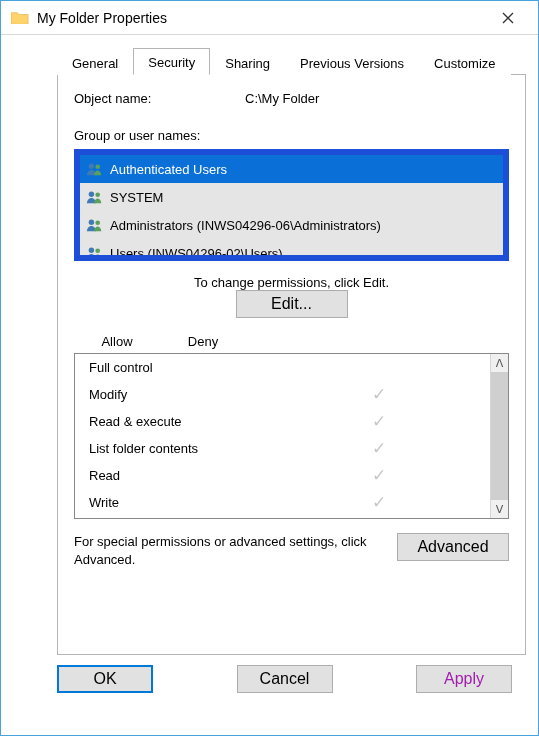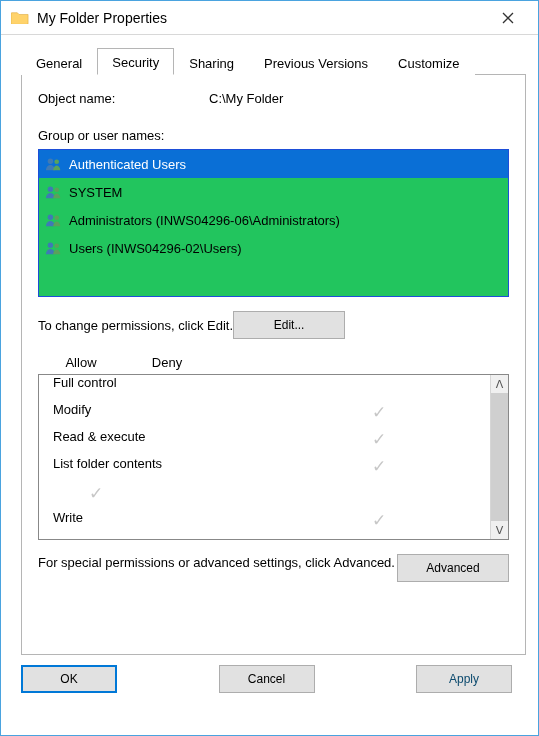--- a/index.html
+++ b/index.html
@@ -32,20 +32,21 @@
   }
   .closebtn {
     width: 44px; height: 28px;
     display: flex; align-items: center; justify-content: center;
     cursor: pointer;
   }
   .closebtn svg { width: 12px; height: 12px; }
 
   .content {
     padding: 12px 12px 10px 20px;
+    margin-left: 36px;
   }
 
   
   .tabbar {
     display: flex;
     align-items: flex-end;
     border-bottom: 1px solid #b5b5b5;
     position: relative;
     height: 28px;
   }
@@ -80,57 +81,58 @@
     align-items: center;
     margin-bottom: 22px;
     gap: 47px;
   }
   .row-label .lbl { width: 124px; }
   .row-label .val {}
 
   .section-label { margin-bottom: 6px; }
 
   .listbox {
-    border: 1px solid #1d4ed8;
-    background: #22c55e;
-    height: 148px;
+    border: 6px solid #1d4ed8;
+    background: #e5e5e5;
+    height: 112px;
     overflow: hidden;
   }
   .listitem {
     display: flex;
     align-items: center;
     height: 28px;
     padding: 0 6px;
     gap: 6px;
     cursor: pointer;
   }
   .listitem.selected {
     background: #0a6fd6;
     color: #fff;
   }
   .group-icon { width: 18px; height: 16px; flex: 0 0 18px; }
 
   .edit-row {
     display: flex;
     align-items: center;
-    justify-content: flex-start;
+    justify-content: center;
     margin-top: 14px;
+    flex-direction: column;
   }
   .wbtn {
     min-width: 112px;
     height: 28px;
     background: #e1e1e1;
     border: 1px solid #adadad;
     font-family: inherit;
-    font-size: 12px;
+    font-size: 16px;
     cursor: pointer;
     padding: 0 14px;
   }
   .wbtn:disabled {
-    color: #0c4a6e;
+    color: #a21caf;
     cursor: default;
   }
   .wbtn.default-btn {
     border: 2px solid #0078d7;
   }
 
   .perm-header {
     display: flex;
     margin-top: 16px;
     margin-bottom: 4px;
@@ -143,20 +145,21 @@
     border: 1px solid #888;
     height: 166px;
     display: flex;
   }
   .permrows {
     flex: 1;
     overflow: hidden;
   }
   .permrow {
     display: flex;
+    align-items: center;
     height: 27px;
     padding-left: 14px;
   }
   .permrow .pname { flex: 1; }
   .permrow .pcol { width: 86px; text-align: center; color: #c7c7c7; font-size: 17px; }
   .permrow .pcol.deny { width: 68px; }
   .scroll {
     width: 18px;
     background: #f0f0f0;
     border-left: 1px solid #d6d6d6;
@@ -291,20 +294,21 @@
             <span class="pname">Read &amp; execute</span>
             <span class="pcol"><span class="check">✓</span></span>
             <span class="pcol deny"></span>
           </div>
           <div class="permrow">
             <span class="pname">List folder contents</span>
             <span class="pcol"><span class="check">✓</span></span>
             <span class="pcol deny"></span>
           </div>
           <div class="permrow">
+            <span class="pname">Read</span>
             <span class="pcol"><span class="check">✓</span></span>
             <span class="pcol deny"></span>
           </div>
           <div class="permrow">
             <span class="pname">Write</span>
             <span class="pcol"><span class="check">✓</span></span>
             <span class="pcol deny"></span>
           </div>
         </div>
       <div class="scroll">

